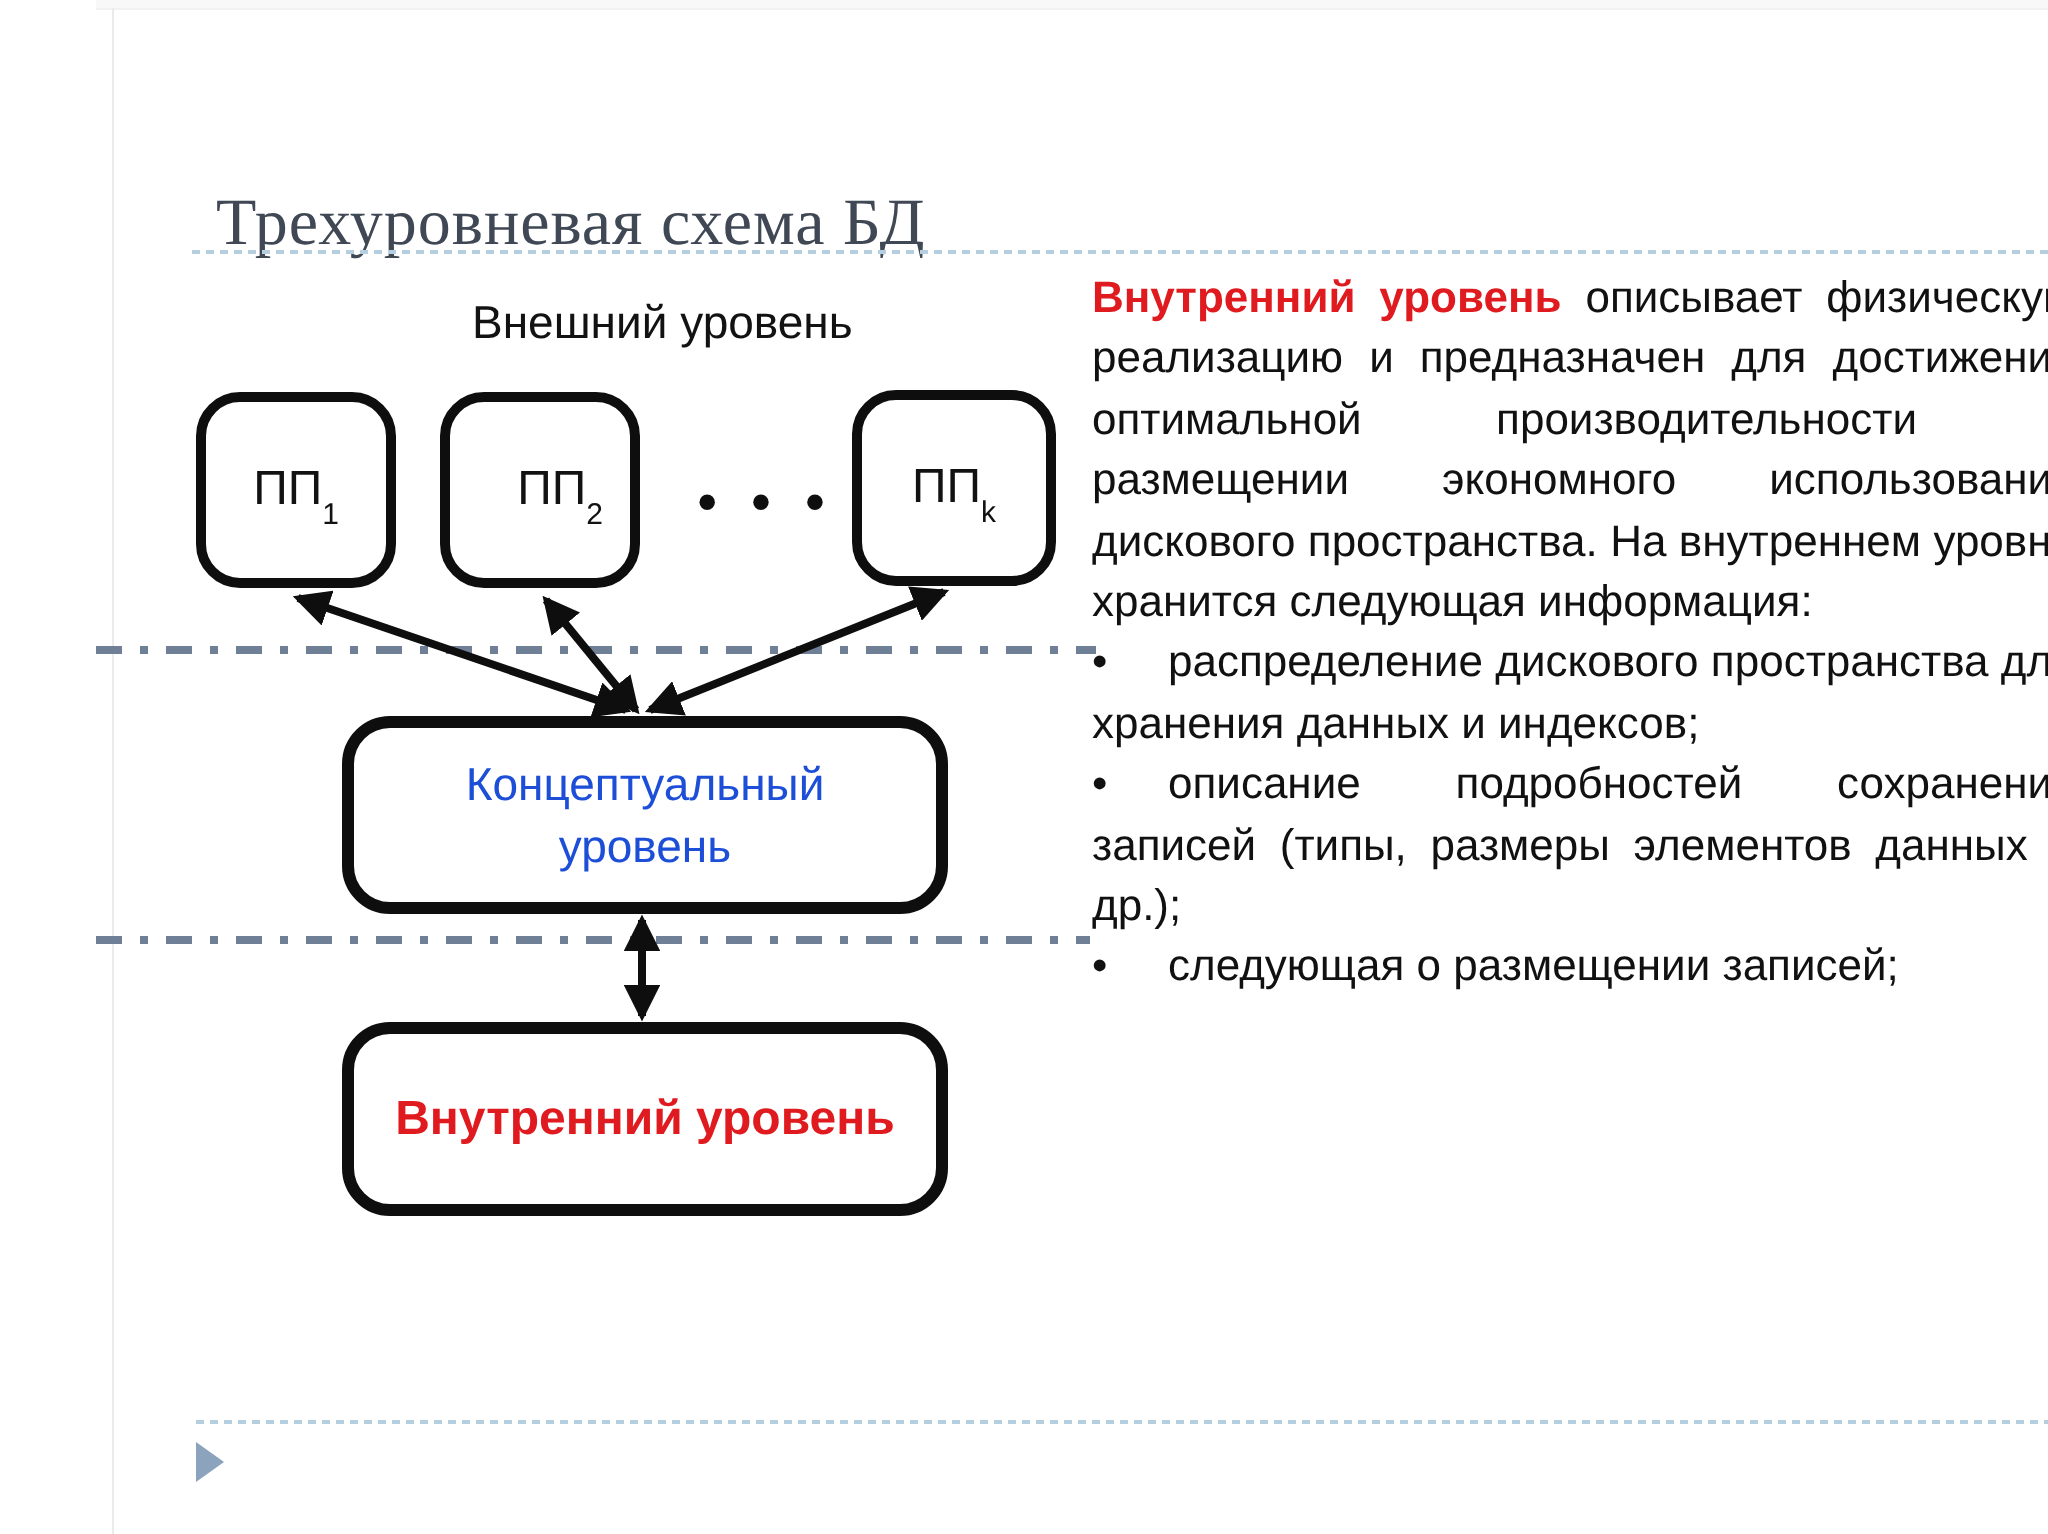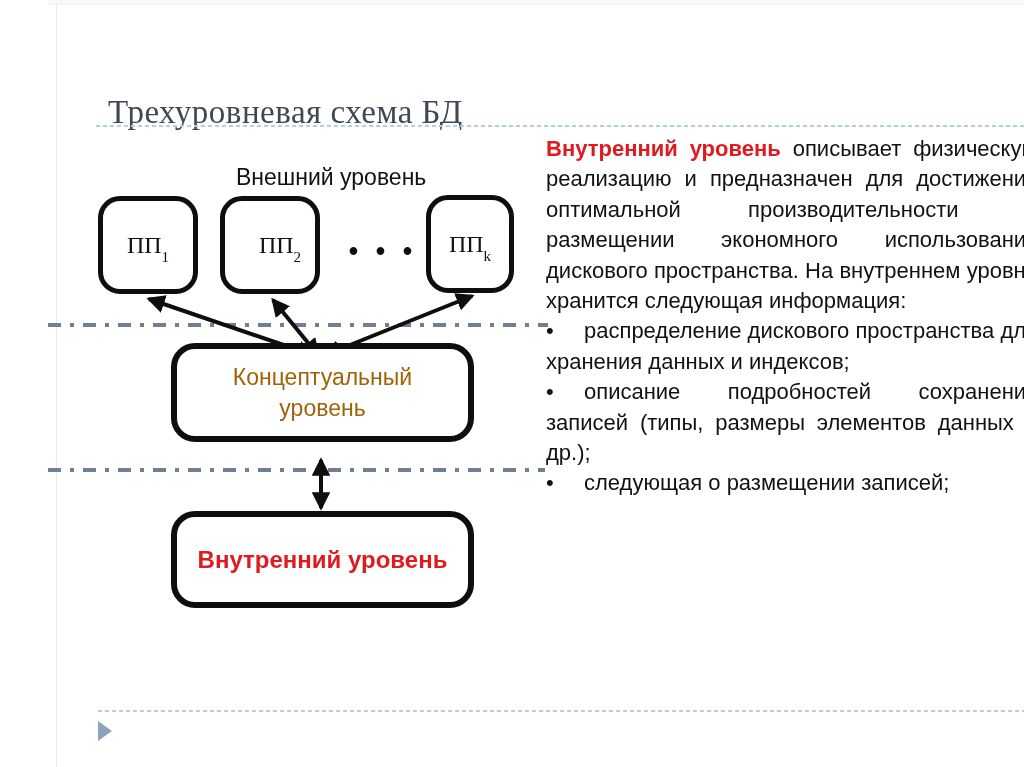--- a/index.html
+++ b/index.html
@@ -20,41 +20,41 @@
     font-family:"Liberation Serif","DejaVu Serif",serif;
     font-size:33px;font-weight:400;color:#3f4854;letter-spacing:.5px;
     white-space:nowrap;
   }
   .title-underline{
     position:absolute;left:48px;top:125px;width:964px;height:2px;
     background:repeating-linear-gradient(to right,#b6cfe0 0 4px,transparent 4px 7px);
   }
 
   
-  .ext-label{position:absolute;left:188px;top:164px;font-size:23px;color:#121212;}
+  .ext-label{position:absolute;left:188px;top:148px;font-size:23px;color:#121212;}
   .ppbox{
     position:absolute;width:100px;height:98px;box-sizing:border-box;
     border:5px solid #0e0e0e;border-radius:22px;background:#ffffff;
     display:flex;align-items:center;justify-content:center;
-    font-size:24px;color:#121212;font-family:Liberation Serif, serif;
+    font-size:24px;color:#121212;
   }
   .ppbox sub{font-size:15px;line-height:0;position:relative;top:4px;}
   .pp1{left:50px;top:196px;}
   .pp2{left:172px;top:196px;padding-left:20px;}
-  .ppk{left:378px;top:195px;width:88px;}
+  .ppk{left:378px;top:195px;width:102px;}
   .ellipsis{
     position:absolute;left:300px;top:236px;width:70px;text-align:center;
     font-size:27px;font-weight:bold;letter-spacing:5px;color:#0e0e0e;
   }
   .bigbox{
     position:absolute;left:123px;width:303px;box-sizing:border-box;
     border:6px solid #0e0e0e;border-radius:24px;background:#ffffff;
     display:flex;align-items:center;justify-content:center;text-align:center;
   }
-  .conceptual{top:343px;height:99px;font-size:23px;line-height:31px;color:#a16207;}
+  .conceptual{top:358px;height:99px;font-size:23px;line-height:31px;color:#1d4ed8;}
   .conceptual .wrap2{display:block;width:220px;}
   .internal{top:511px;height:97px;}
   .internal .red-bold{font-size:24px;font-weight:bold;color:#e01b20;}
 
   
   .diagram-svg{position:absolute;left:0;top:0;pointer-events:none;}
 
   
   .article{
     position:absolute;left:498px;top:134px;width:492px;

